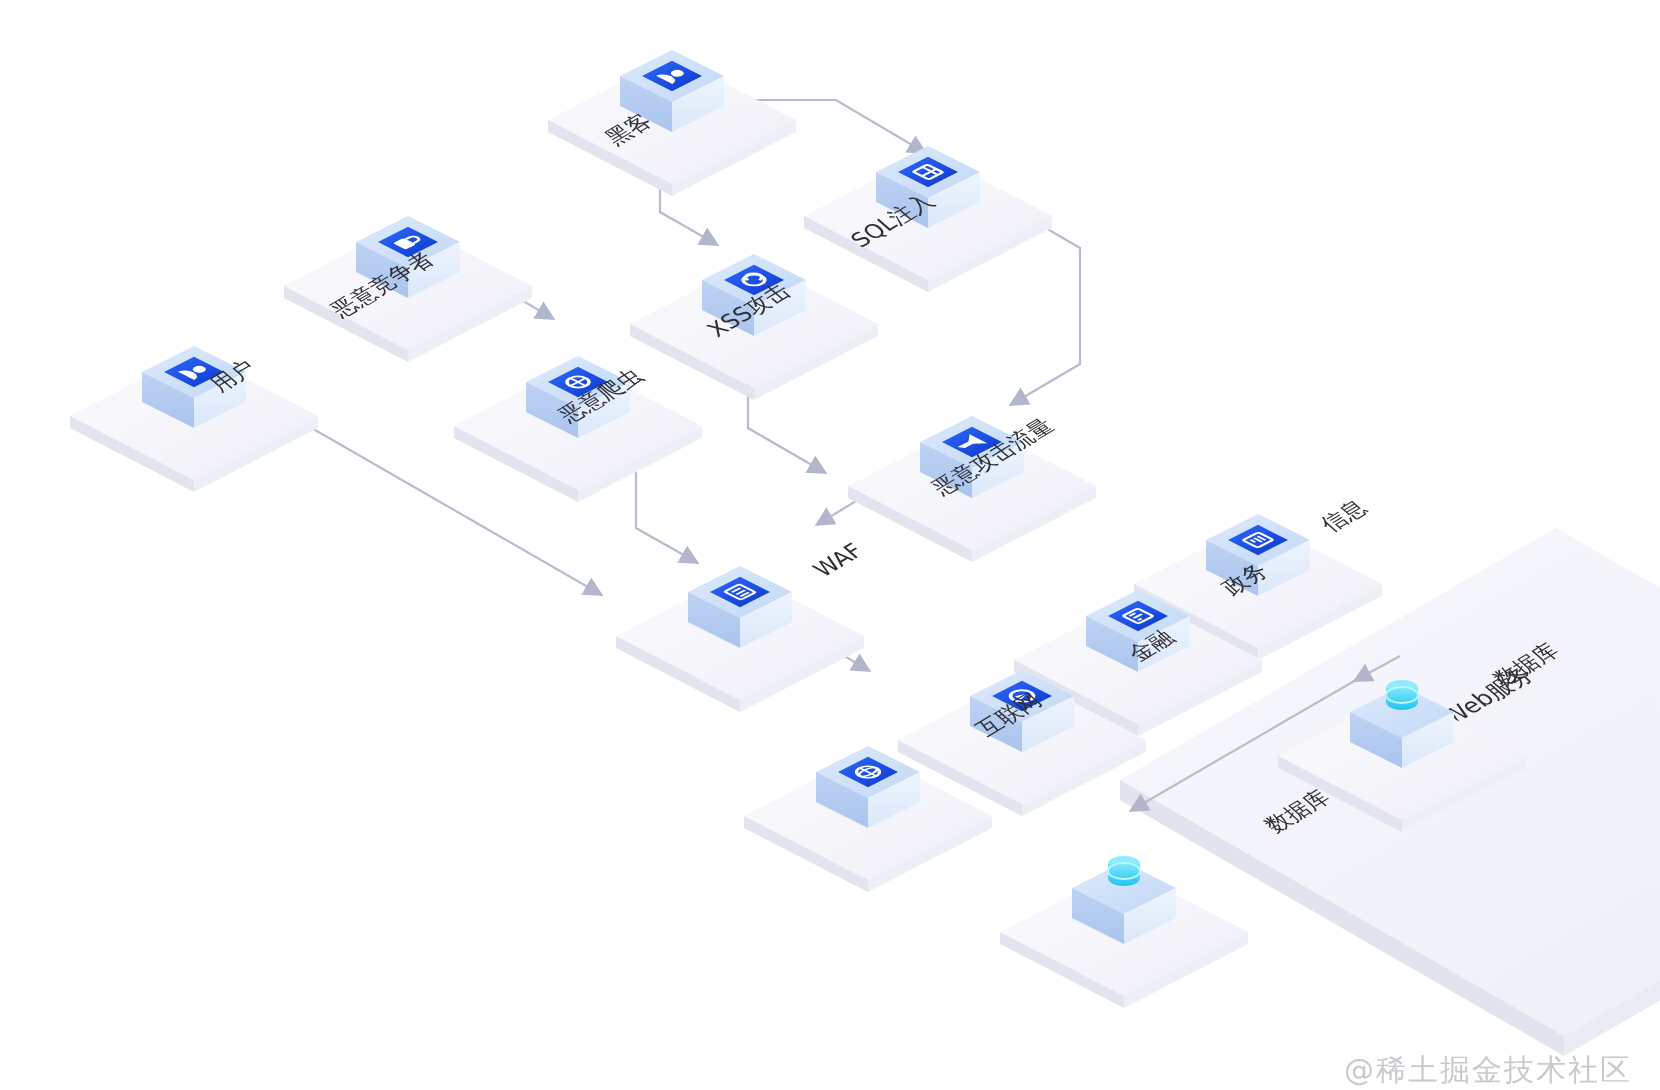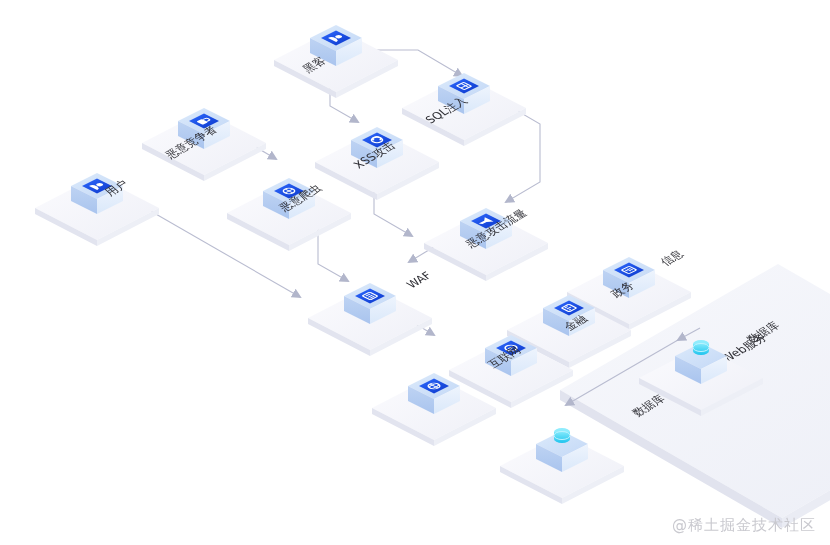--- a/index.html
+++ b/index.html
@@ -4,21 +4,21 @@
 <style>
   html,body{margin:0;padding:0;background:#ffffff;}
   body{
     width:830px;height:545px;overflow:hidden;
     font-family:"Liberation Sans","DejaVu Sans",sans-serif;
     position:relative;
   }
   #stage{position:absolute;inset:0;width:830px;height:545px;}
   #svgroot{position:absolute;left:0;top:0;width:830px;height:545px;}
   .wm{
-    position:absolute;right:14px;bottom:10px;
+    position:absolute;right:14px;bottom:0;
     font-size:15px;color:#c9c9cf;letter-spacing:1px;
     font-family:"DejaVu Sans",sans-serif;
     user-select:none;
   }
 </style>
 </head>
 <body>
 
 <div id="stage">
   <svg id="svgroot" viewBox="0 0 830 545">

